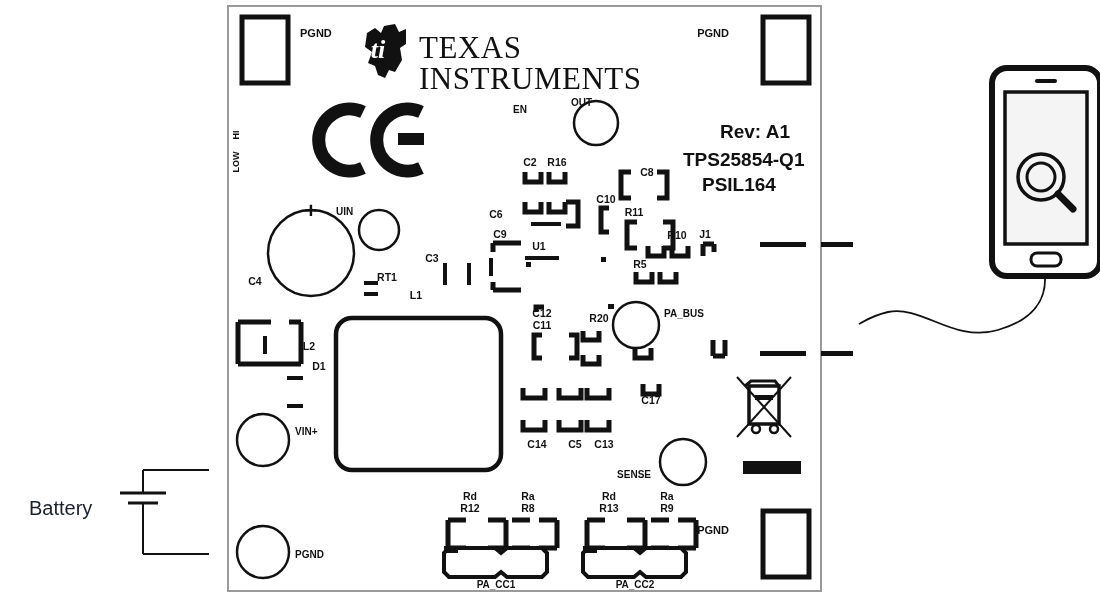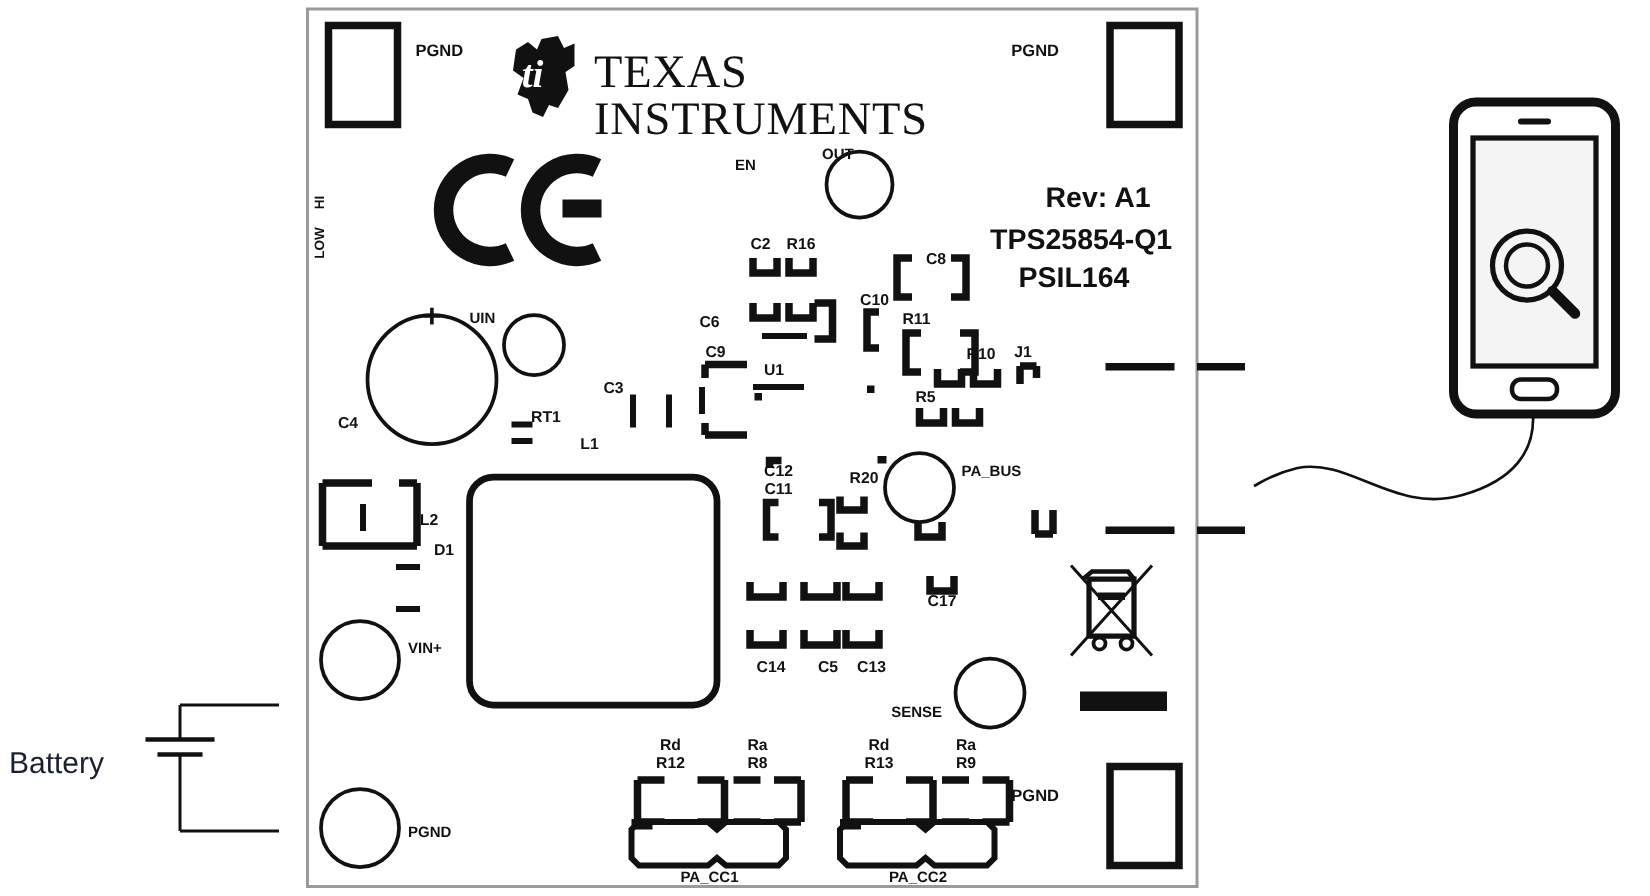--- a/index.html
+++ b/index.html
@@ -1,18 +1,18 @@
 <!DOCTYPE html>
 <html><head>
 <meta charset="utf-8">
 <style>
   html,body{margin:0;padding:0;background:#ffffff;}
   body{width:1100px;height:597px;position:relative;overflow:hidden;
        font-family:"Liberation Sans",sans-serif;color:#000;}
-  #root{position:absolute;inset:0;}
+  #root{position:absolute;inset:0;padding-left:23px;}
   svg{display:block;}
   .silk{font-family:"Liberation Sans",sans-serif;font-weight:bold;fill:#111;}
 </style>
 </head>
 <body>
 
 <div id="root">
 <svg width="1100" height="597" viewBox="0 0 1100 597" xmlns="http://www.w3.org/2000/svg">
 
   <rect x="0" y="0" width="1100" height="597" fill="#ffffff"></rect>

